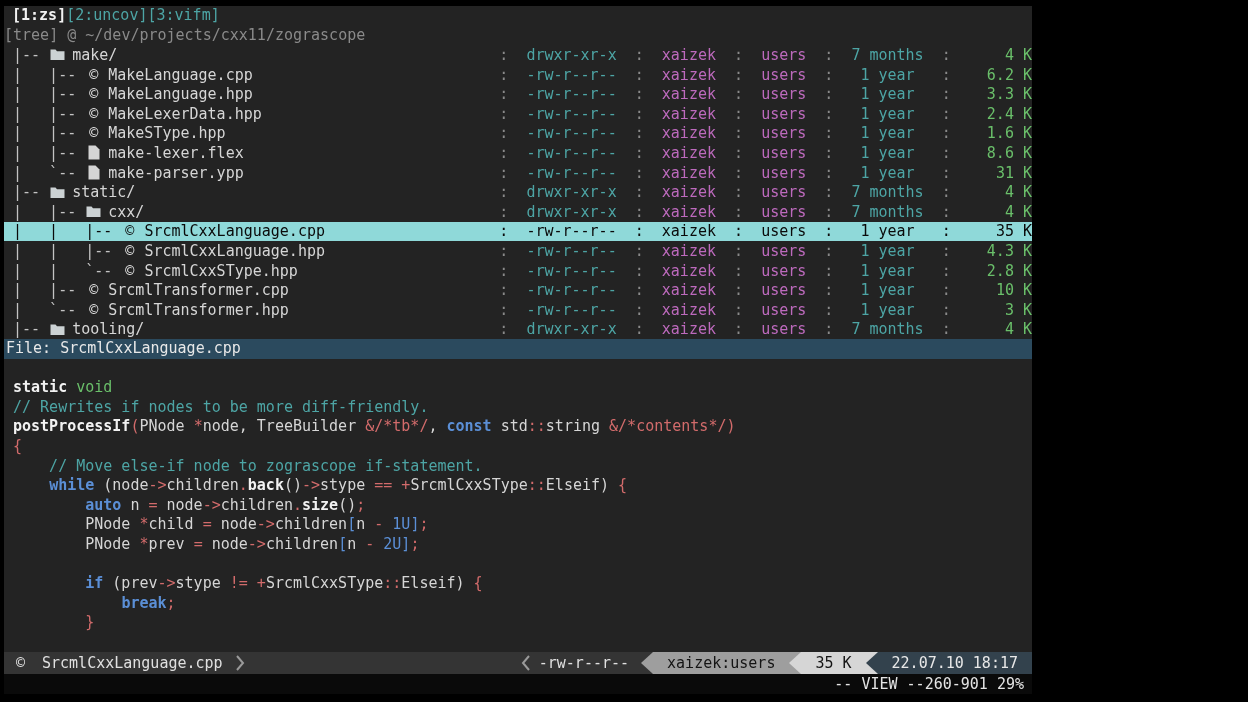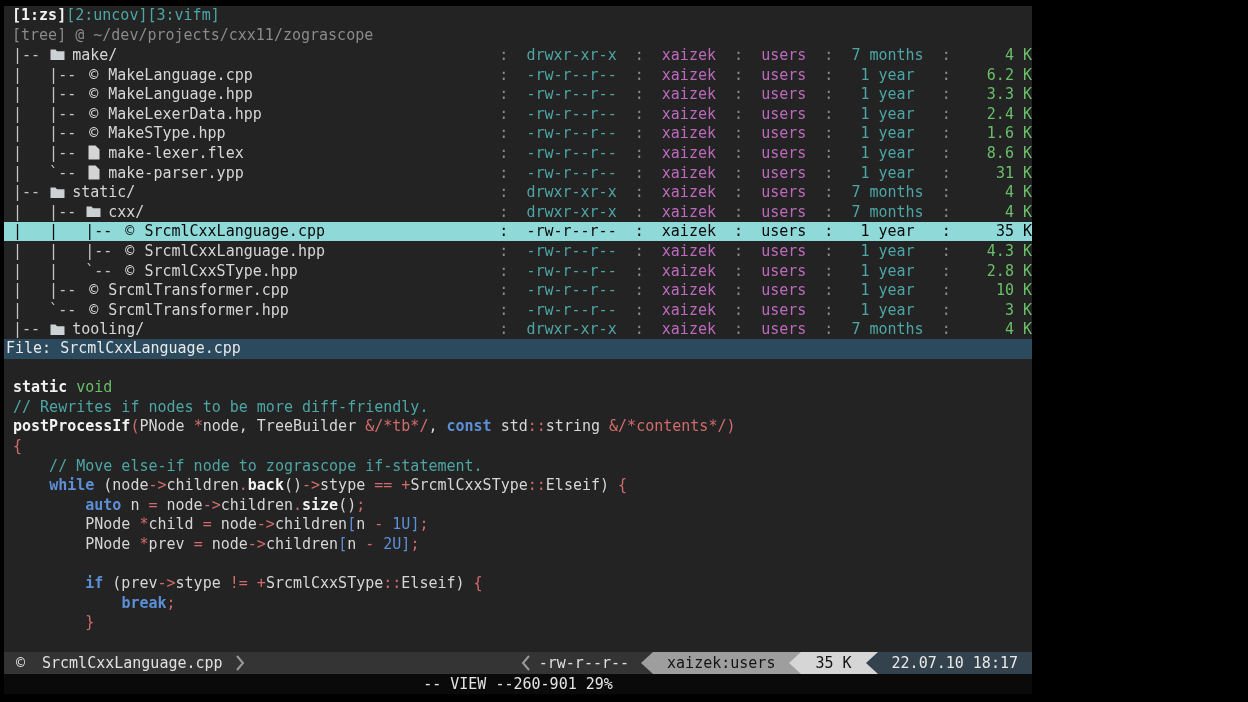--- a/index.html
+++ b/index.html
@@ -18,21 +18,21 @@
     overflow: hidden;
   }
   .tline { height: 19.6px; line-height: 19.6px; white-space: pre; flex: none; }
 
   
   .tmux-bar { padding-left: 8px; }
   .tmux-window { color: var(--cyan, #4da5a5); }
   .tmux-window.active { color: #f2f2f2; font-weight: bold; }
 
   
-  .path-line { padding-left: 8px; color: var(--dim, #8a8a8a); }
+  .path-line { color: var(--dim, #8a8a8a); }
 
   
   .tree { flex: none; }
   .tree-row { height: 19.6px; display: flex; align-items: center; padding-left: 9px; }
   .tree-row.selected { background: var(--sel_bg, #8fd9d9); }
   .tree-row.selected span { color: var(--sel_fg, #0a0a0a) !important; }
   .cell-name { flex: 1; display: flex; align-items: center; white-space: pre; overflow: hidden; }
   .tree-prefix { color: #c4c4c4; white-space: pre; }
   .file-name { color: var(--fg, #d6d6d6); white-space: pre; }
   .icon { display: inline-flex; width: 17px; justify-content: center; margin-right: 6px; flex: none; }
@@ -82,21 +82,21 @@
            border-top: 11px solid transparent; border-bottom: 11px solid transparent;
            border-right: 12px solid transparent; }
   .arrow-gray  { background: var(--bar_bg, #343434);      border-right-color: var(--seg_gray_bg, #9e9e9e); }
   .arrow-light { background: var(--seg_gray_bg, #9e9e9e); border-right-color: var(--seg_light_bg, #d6d6d6); }
   .arrow-dark  { background: var(--seg_light_bg, #d6d6d6);border-right-color: var(--seg_dark_bg, #33424d); }
 
   
   .mode-line {
     flex: none; height: 20px; line-height: 20px;
     background: var(--mode_bg, #0a0a0a); color: #e4e4e4;
-    display: flex; justify-content: center;
+    display: flex; justify-content: flex-end;
     padding: 0 8px; white-space: pre;
   }
 </style>
 </head>
 <body>
 
 <div class="screen">
 
   <div class="tline tmux-bar"><span class="tmux-window active">[1:zs]</span><span class="tmux-window">[2:uncov]</span><span class="tmux-window">[3:vifm]</span></div>
 

